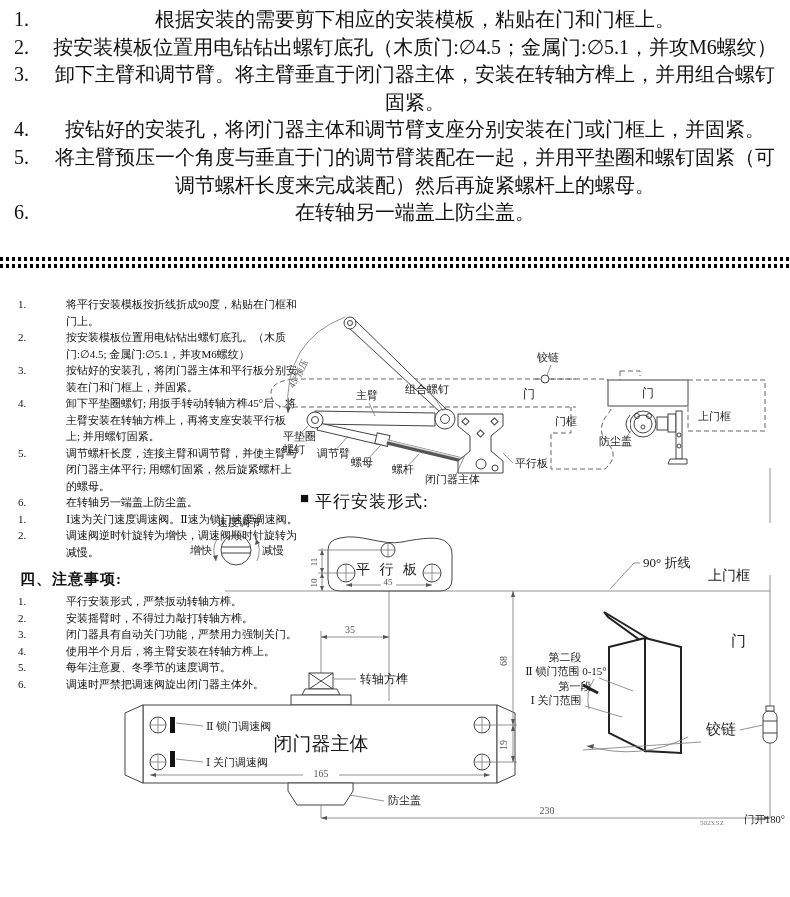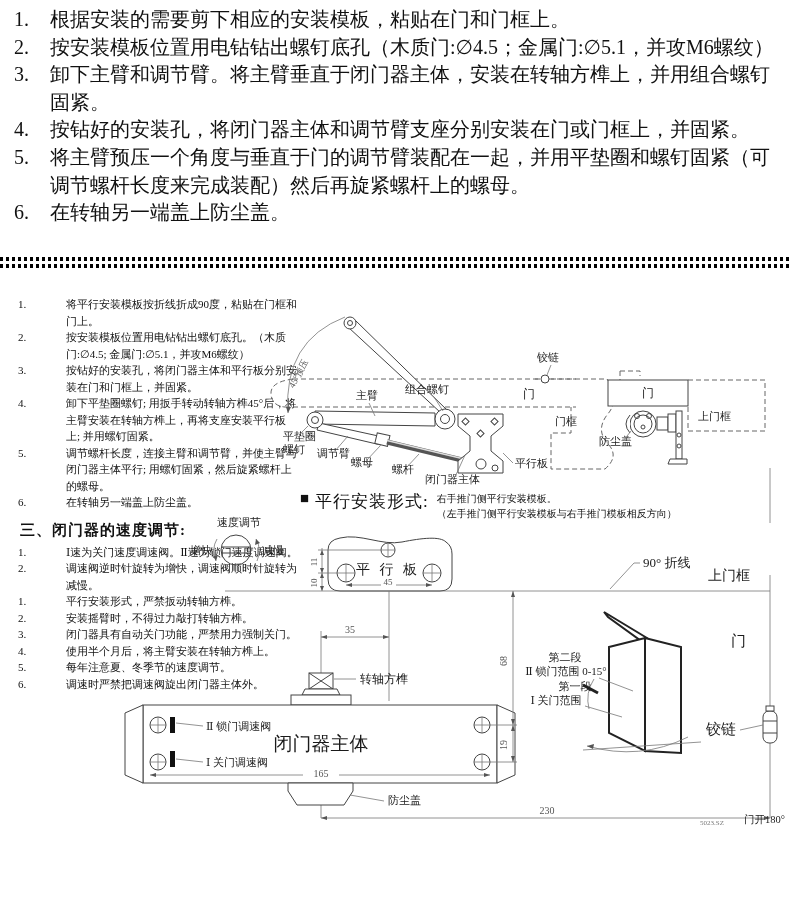--- a/index.html
+++ b/index.html
@@ -2,21 +2,21 @@
 <html><head>
 <meta charset="utf-8">
 <style>
   html,body{margin:0;padding:0;background:#fff;}
   #page{position:relative;width:790px;height:897px;background:#fff;overflow:hidden;
         font-family:"Liberation Serif","DejaVu Serif",serif;color:#111;}
   
   #top-list{position:absolute;left:14px;top:6px;width:766px;font-size:20px;line-height:1.38;}
   .t-item{display:flex;}
   .t-num{width:36px;flex:0 0 36px;}
-  .t-text{flex:1;}
+  .t-text{flex:1;text-align:center;}
   
   #cutline{position:absolute;left:0;top:257px;width:790px;height:11px;}
   .cutrow{height:4px;background:repeating-linear-gradient(90deg,#000 0 3px,#fff 3px 6px);}
   .cutgap{height:3px;}
   
   #leftcol{position:absolute;left:12px;top:296px;width:288px;}
   .sec-title{font-size:15px;font-weight:bold;letter-spacing:1px;margin:10px 0 4px 8px;}
   .s-item{display:flex;font-size:11px;line-height:1.5;margin-left:6px;}
   .s-num{width:16px;flex:0 0 16px;}
   .s-text{flex:1;margin-left:32px;}
@@ -98,30 +98,30 @@
       </div>
     <div class="s-item">
         <span class="s-num">5.</span>
         <span class="s-text">调节螺杆长度，连接主臂和调节臂，并使主臂与闭门器主体平行; 用螺钉固紧，然后旋紧螺杆上的螺母。</span>
       </div>
     <div class="s-item">
         <span class="s-num">6.</span>
         <span class="s-text">在转轴另一端盖上防尘盖。</span>
       </div>
 
-    <div class="sec-title">三、闭门器的速度调节:</div>
     <div class="s-item">
         <span class="s-num">1.</span>
         <span class="s-text">Ⅰ速为关门速度调速阀。Ⅱ速为锁门速度调速阀。</span>
       </div>
     <div class="s-item">
         <span class="s-num">2.</span>
         <span class="s-text">调速阀逆时针旋转为增快，调速阀顺时针旋转为减慢。</span>
       </div>
 
+    <div class="sec-title">四、注意事项:</div>
     <div class="s-item">
         <span class="s-num">1.</span>
         <span class="s-text">平行安装形式，严禁扳动转轴方榫。</span>
       </div>
     <div class="s-item">
         <span class="s-num">2.</span>
         <span class="s-text">安装摇臂时，不得过力敲打转轴方榫。</span>
       </div>
     <div class="s-item">
         <span class="s-num">3.</span>
@@ -150,24 +150,20 @@
       <path class="arw" d="M44,46 l-3,-5 l5,-1 z"></path>
     <path class="lnth" d="M84,24 Q90,34 85,46"></path>
       <path class="arw" d="M84,24 l-1,6 l5,-2 z"></path>
     <text class="lbl" x="40" y="39" text-anchor="end">增快</text>
     <text class="lbl" x="90" y="39">减慢</text>
   </svg>
 
   <div id="form-line">
     <span class="f-bullet">■</span>
     <span class="f-title">平行安装形式:</span>
-    <span class="f-notes">
-      <span>右手推门侧平行安装模板。</span><br>
-      <span>（左手推门侧平行安装模板与右手推门模板相反方向）</span>
-    </span>
   </div>
 
   <svg style="left:255px;top:283px;" width="535" height="240" viewBox="0 0 535 240">
 
     <path class="dash" d="M38,96 L321,96"></path>
     <path class="dash" d="M30,124 L321,124"></path>
     <path class="dash" d="M38,96 Q15,99 16,111 Q17,123 30,124"></path>
     <text class="lbl12" x="268" y="115">门</text>
 
     <path class="lnth" d="M90,34 Q28,58 33,130"></path>

